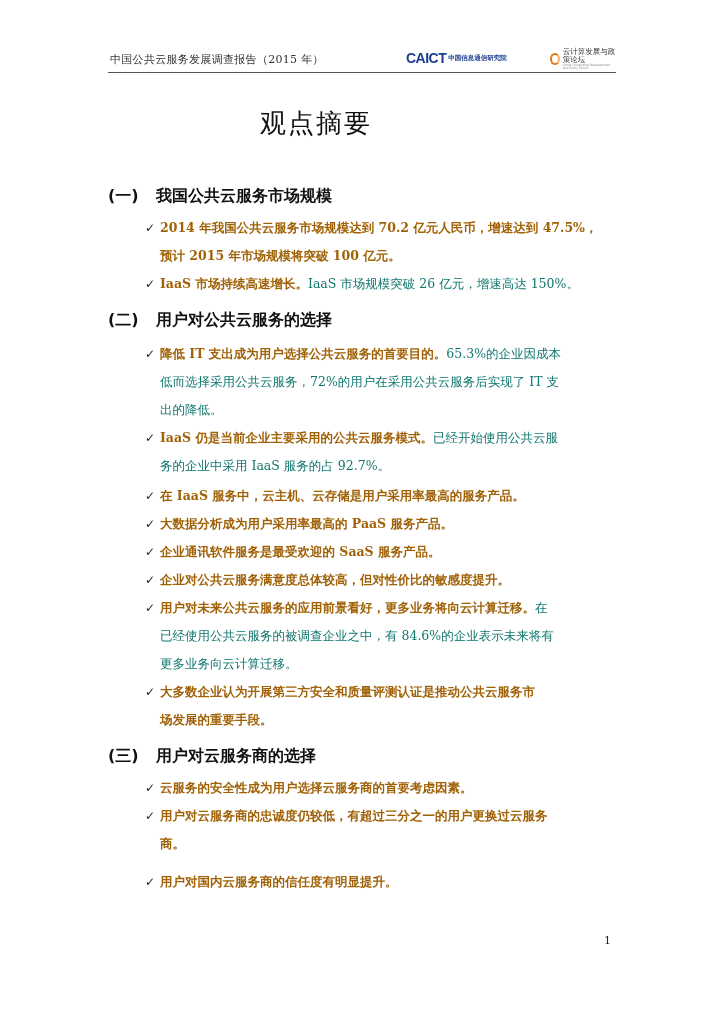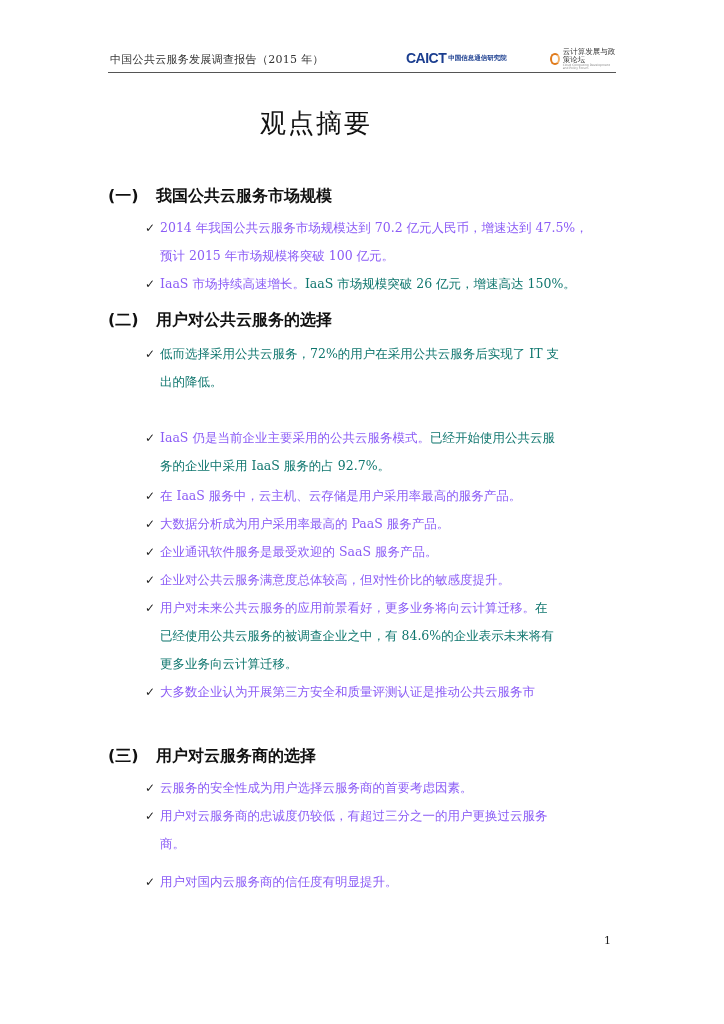--- a/index.html
+++ b/index.html
@@ -125,22 +125,22 @@
       top: 0;
       font-family: "DejaVu Sans", sans-serif;
       font-size: 12px;
       color: #222222;
     }
     .item .body {
       padding-left: 15px;
       text-indent: 0;
     }
     .item .bold {
-      font-weight: normal;
-      color: #8b5cf6;
+      font-weight: bold;
+      color: #a16207;
     }
     .item .normal {
       font-weight: normal;
       color: #0f766e;
     }
     .item .bodyline {
       display: block;
       white-space: nowrap;
     }
     .page-number {
@@ -192,20 +192,21 @@
 </div>
 
 <div class="section-heading" style="top:310px;">
   <span class="num">(二)</span>
   <span>用户对公共云服务的选择</span>
 </div>
 
 <div class="item" style="top:340px;">
   <span class="check">✓</span>
   <div class="body">
+    <span class="bodyline"><span class="bold">降低 IT 支出成为用户选择公共云服务的首要目的。</span><span class="normal">65.3%的企业因成本</span></span>
     <span class="normal bodyline">低而选择采用公共云服务，72%的用户在采用公共云服务后实现了 IT 支</span>
     <span class="normal bodyline">出的降低。</span>
   </div>
 </div>
 
 <div class="item" style="top:424px;">
   <span class="check">✓</span>
   <div class="body">
     <span class="bodyline"><span class="bold">IaaS 仍是当前企业主要采用的公共云服务模式。</span><span class="normal">已经开始使用公共云服</span></span>
     <span class="normal bodyline">务的企业中采用 IaaS 服务的占 92.7%。</span>
@@ -246,20 +247,21 @@
     <span class="bodyline"><span class="bold">用户对未来公共云服务的应用前景看好，更多业务将向云计算迁移。</span><span class="normal">在</span></span>
     <span class="normal bodyline">已经使用公共云服务的被调查企业之中，有 84.6%的企业表示未来将有</span>
     <span class="normal bodyline">更多业务向云计算迁移。</span>
   </div>
 </div>
 
 <div class="item" style="top:678px;">
   <span class="check">✓</span>
   <div class="body">
     <span class="bold bodyline">大多数企业认为开展第三方安全和质量评测认证是推动公共云服务市</span>
+    <span class="bold bodyline">场发展的重要手段。</span>
   </div>
 </div>
 
 <div class="section-heading" style="top:746px;">
   <span class="num">(三)</span>
   <span>用户对云服务商的选择</span>
 </div>
 
 <div class="item" style="top:774px;">
   <span class="check">✓</span>

